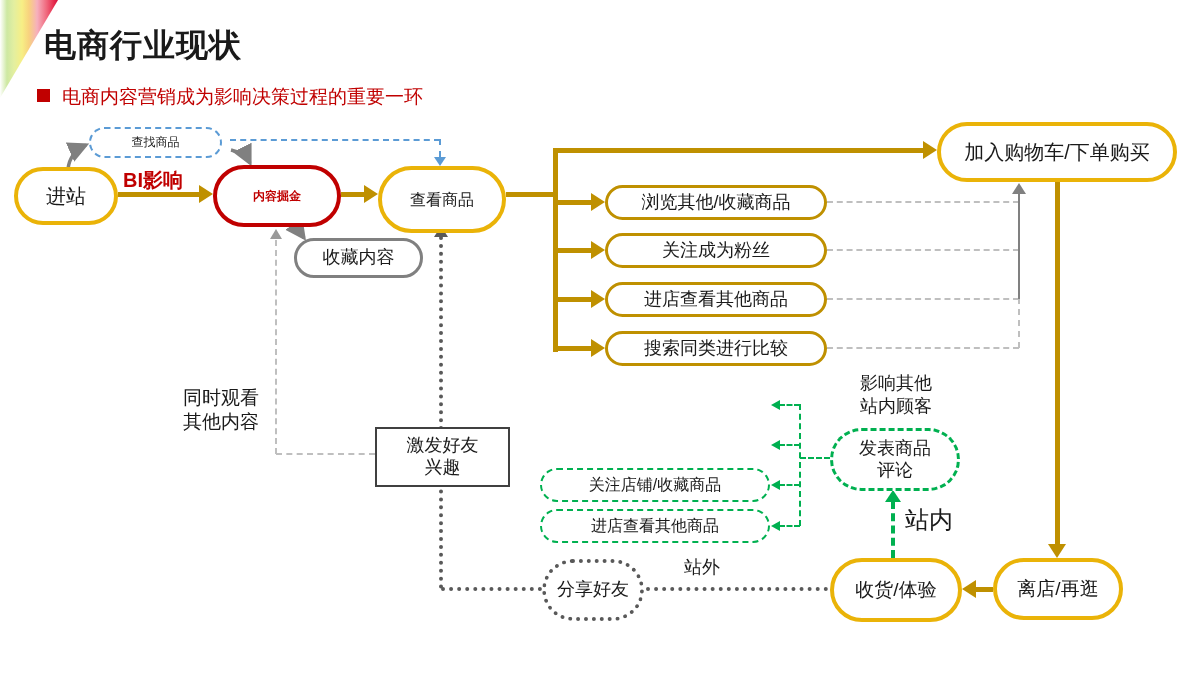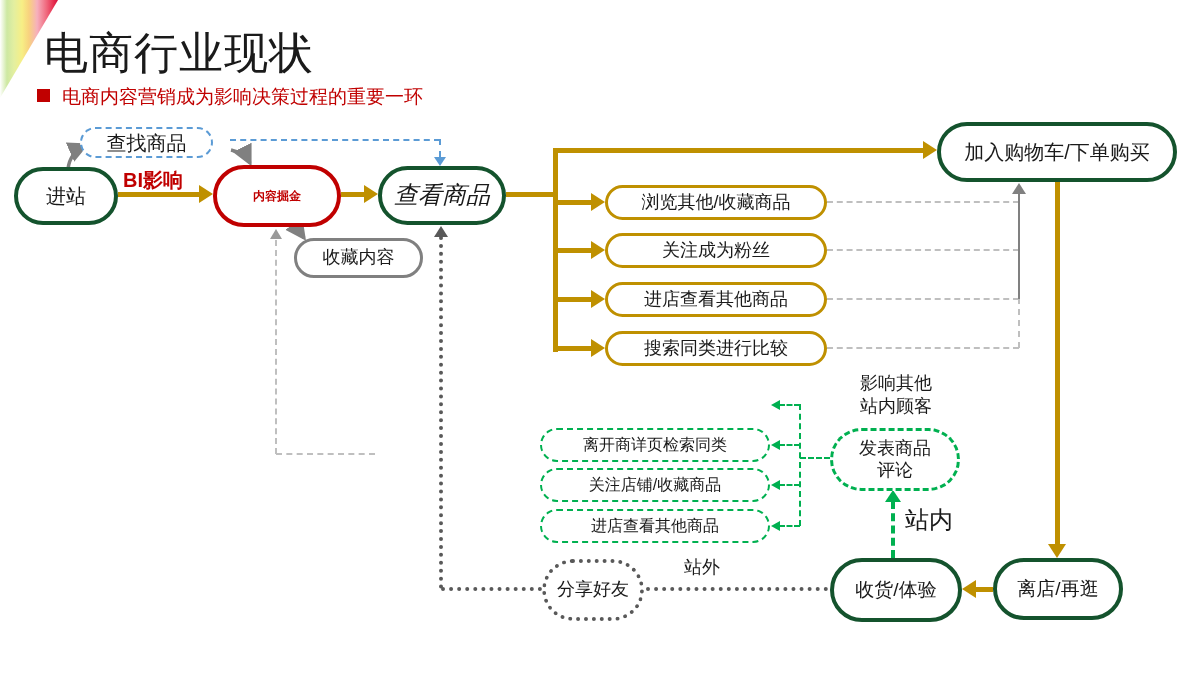--- a/index.html
+++ b/index.html
@@ -6,30 +6,30 @@
   .canvas{
     position:relative;width:1200px;height:675px;background:#fff;overflow:hidden;
     font-family:"Liberation Sans","DejaVu Sans",sans-serif;color:#1a1a1a;
   }
   
   .decor-triangle{
     position:absolute;left:0;top:0;width:58px;height:98px;
     background:linear-gradient(to right,#ffffff 0%,#cde8a2 12%,#e3efa0 24%,#f7ef85 38%,#f8d27e 50%,#f6b0bd 64%,#f0697e 80%,#e52a4c 93%,#d40f3c 100%);
     clip-path:polygon(0 0,100% 0,0 100%);
   }
-  .page-title{position:absolute;left:44px;top:24px;font-size:44px;font-weight:400;letter-spacing:1px;}
+  .page-title{position:absolute;left:44px;top:24px;font-size:32px;font-weight:700;letter-spacing:1px;}
   .subtitle-bullet{position:absolute;left:37px;top:89px;width:13px;height:13px;background:#C00000;}
   .subtitle{position:absolute;left:62px;top:84px;font-size:19px;color:#C00000;font-weight:500;}
   
   .node{
     position:absolute;background:#fff;display:flex;align-items:center;justify-content:center;
     text-align:center;box-sizing:border-box;z-index:5;line-height:1.2;
   }
   .stadium{border-radius:999px;}
-  .gold{border:4px solid #14532d;}
+  .gold{border:4px solid #eab308;}
   .gold-thin{border:3px solid #BF9000;}
   .red{border:4px solid #C00000;color:#C00000;font-weight:bold;}
   .grayb{border:3px solid #808080;}
   .blueb{border:2px dashed #5B9BD5;}
   .greenb{border:2px dashed #00B050;}
   .greenb-thick{border:3px dashed #00B050;}
   .dotb{border:4px dotted #595959;}
   .rectb{border:2px solid #404040;}
   .lbl{position:absolute;z-index:6;line-height:1.25;}
   
@@ -132,60 +132,57 @@
     </defs>
     <path d="M 68 169 Q 70 152 86 145" fill="none" stroke="#808080" stroke-width="3.5" marker-end="url(#mgray)"></path>
     <path d="M 231 150 Q 245 153 250 163" fill="none" stroke="#808080" stroke-width="3.5" marker-end="url(#mgray)"></path>
     <path d="M 288 225 Q 299 231 304 238" fill="none" stroke="#808080" stroke-width="3.5" marker-end="url(#mgray)"></path>
   </svg>
 
   <div class="node stadium gold" style="left:14px;top:167px;width:104px;height:58px;font-size:20px;">
     <span>进站</span>
   </div>
 
-  <div class="node stadium blueb" style="left:80px;top:127px;width:133px;height:31px;font-size:20px;">
+  <div class="node stadium blueb" style="left:89px;top:127px;width:133px;height:31px;font-size:12px;">
     <span>查找商品</span>
   </div>
 
   <div class="lbl" style="left:123px;top:168px;font-size:20px;font-weight:bold;color:#C00000;">
     <span>BI影响</span>
   </div>
 
   <div class="node stadium red" style="left:213px;top:165px;width:128px;height:62px;font-size:12px;">
     <span>内容掘金</span>
   </div>
 
   <div class="node stadium grayb" style="left:294px;top:238px;width:129px;height:40px;font-size:18px;">
     <span>收藏内容</span>
   </div>
 
-  <div class="node stadium gold" style="left:378px;top:166px;width:128px;height:59px;font-size:24px;font-style:italic;">
+  <div class="node stadium gold" style="left:378px;top:166px;width:128px;height:67px;font-size:16px;">
     <span>查看商品</span>
   </div>
 
   <div class="node stadium gold-thin" style="left:605px;top:185px;width:222px;height:35px;font-size:18px;">
     <span>浏览其他/收藏商品</span>
   </div>
   <div class="node stadium gold-thin" style="left:605px;top:233px;width:222px;height:35px;font-size:18px;">
     <span>关注成为粉丝</span>
   </div>
   <div class="node stadium gold-thin" style="left:605px;top:282px;width:222px;height:35px;font-size:18px;">
     <span>进店查看其他商品</span>
   </div>
   <div class="node stadium gold-thin" style="left:605px;top:331px;width:222px;height:35px;font-size:18px;">
     <span>搜索同类进行比较</span>
   </div>
 
   <div class="node stadium gold" style="left:937px;top:122px;width:240px;height:60px;font-size:20px;">
     <span>加入购物车/下单购买</span>
   </div>
 
-  <div class="node stadium greenb" style="left:540px;top:428px;width:230px;height:34px;font-size:16px;">
-    <span>离开商详页检索同类</span>
-  </div>
   <div class="node stadium greenb" style="left:540px;top:468px;width:230px;height:34px;font-size:16px;justify-content:center;">
     <span>关注店铺/收藏商品</span>
   </div>
   <div class="node stadium greenb" style="left:540px;top:509px;width:230px;height:34px;font-size:16px;">
     <span>进店查看其他商品</span>
   </div>
 
   <div class="lbl" style="left:845px;top:372px;width:102px;font-size:18px;text-align:center;">
     <div>影响其他</div>
     <div>站内顾客</div>
@@ -193,21 +190,29 @@
 
   <div class="node stadium greenb-thick" style="left:830px;top:428px;width:130px;height:63px;font-size:18px;flex-direction:column;">
     <div>发表商品</div>
     <div>评论</div>
   </div>
 
   <div class="lbl" style="left:905px;top:505px;font-size:24px;">
     <span>站内</span>
   </div>
 
-
+  <div class="node rectb" style="left:375px;top:427px;width:135px;height:60px;font-size:18px;flex-direction:column;">
+    <div>激发好友</div>
+    <div>兴趣</div>
+  </div>
+
+  <div class="lbl" style="left:183px;top:386px;font-size:19px;">
+    <div>同时观看</div>
+    <div>其他内容</div>
+  </div>
 
   <div class="node stadium dotb" style="left:542px;top:559px;width:102px;height:62px;font-size:18px;">
     <span>分享好友</span>
   </div>
 
   <div class="lbl" style="left:684px;top:556px;font-size:18px;">
     <span>站外</span>
   </div>
 
   <div class="node stadium gold" style="left:830px;top:558px;width:132px;height:64px;font-size:19px;">

